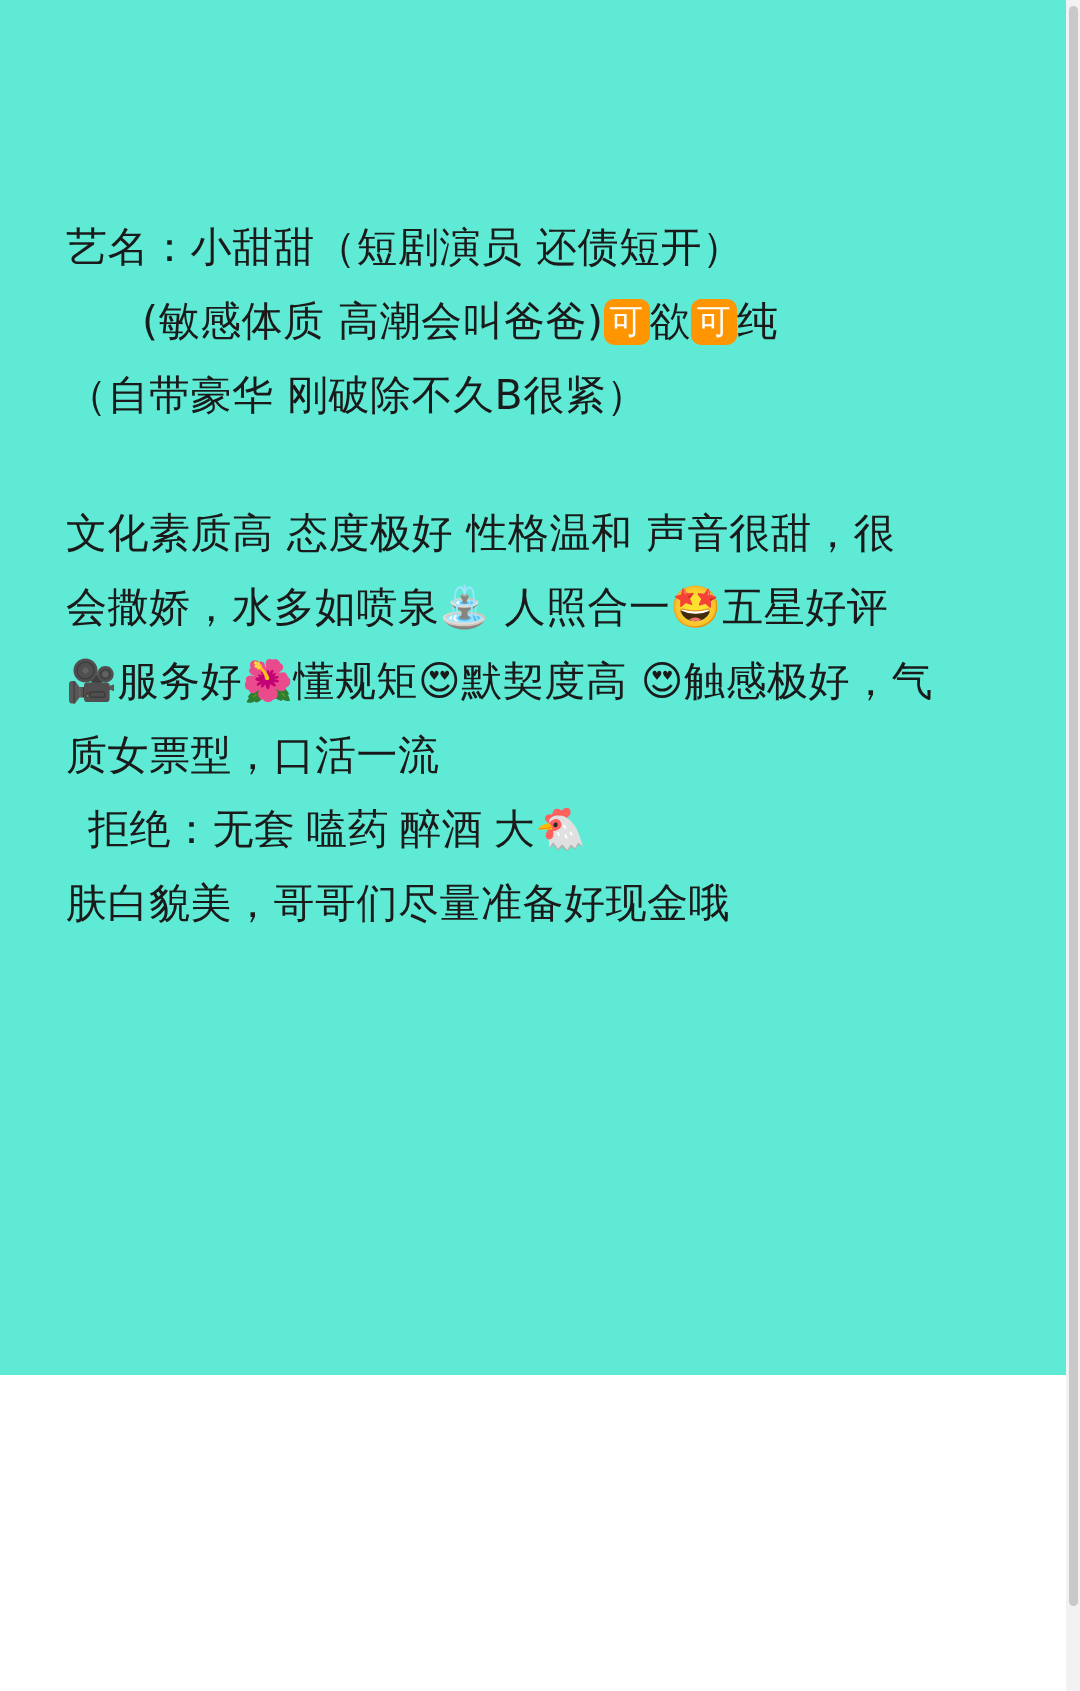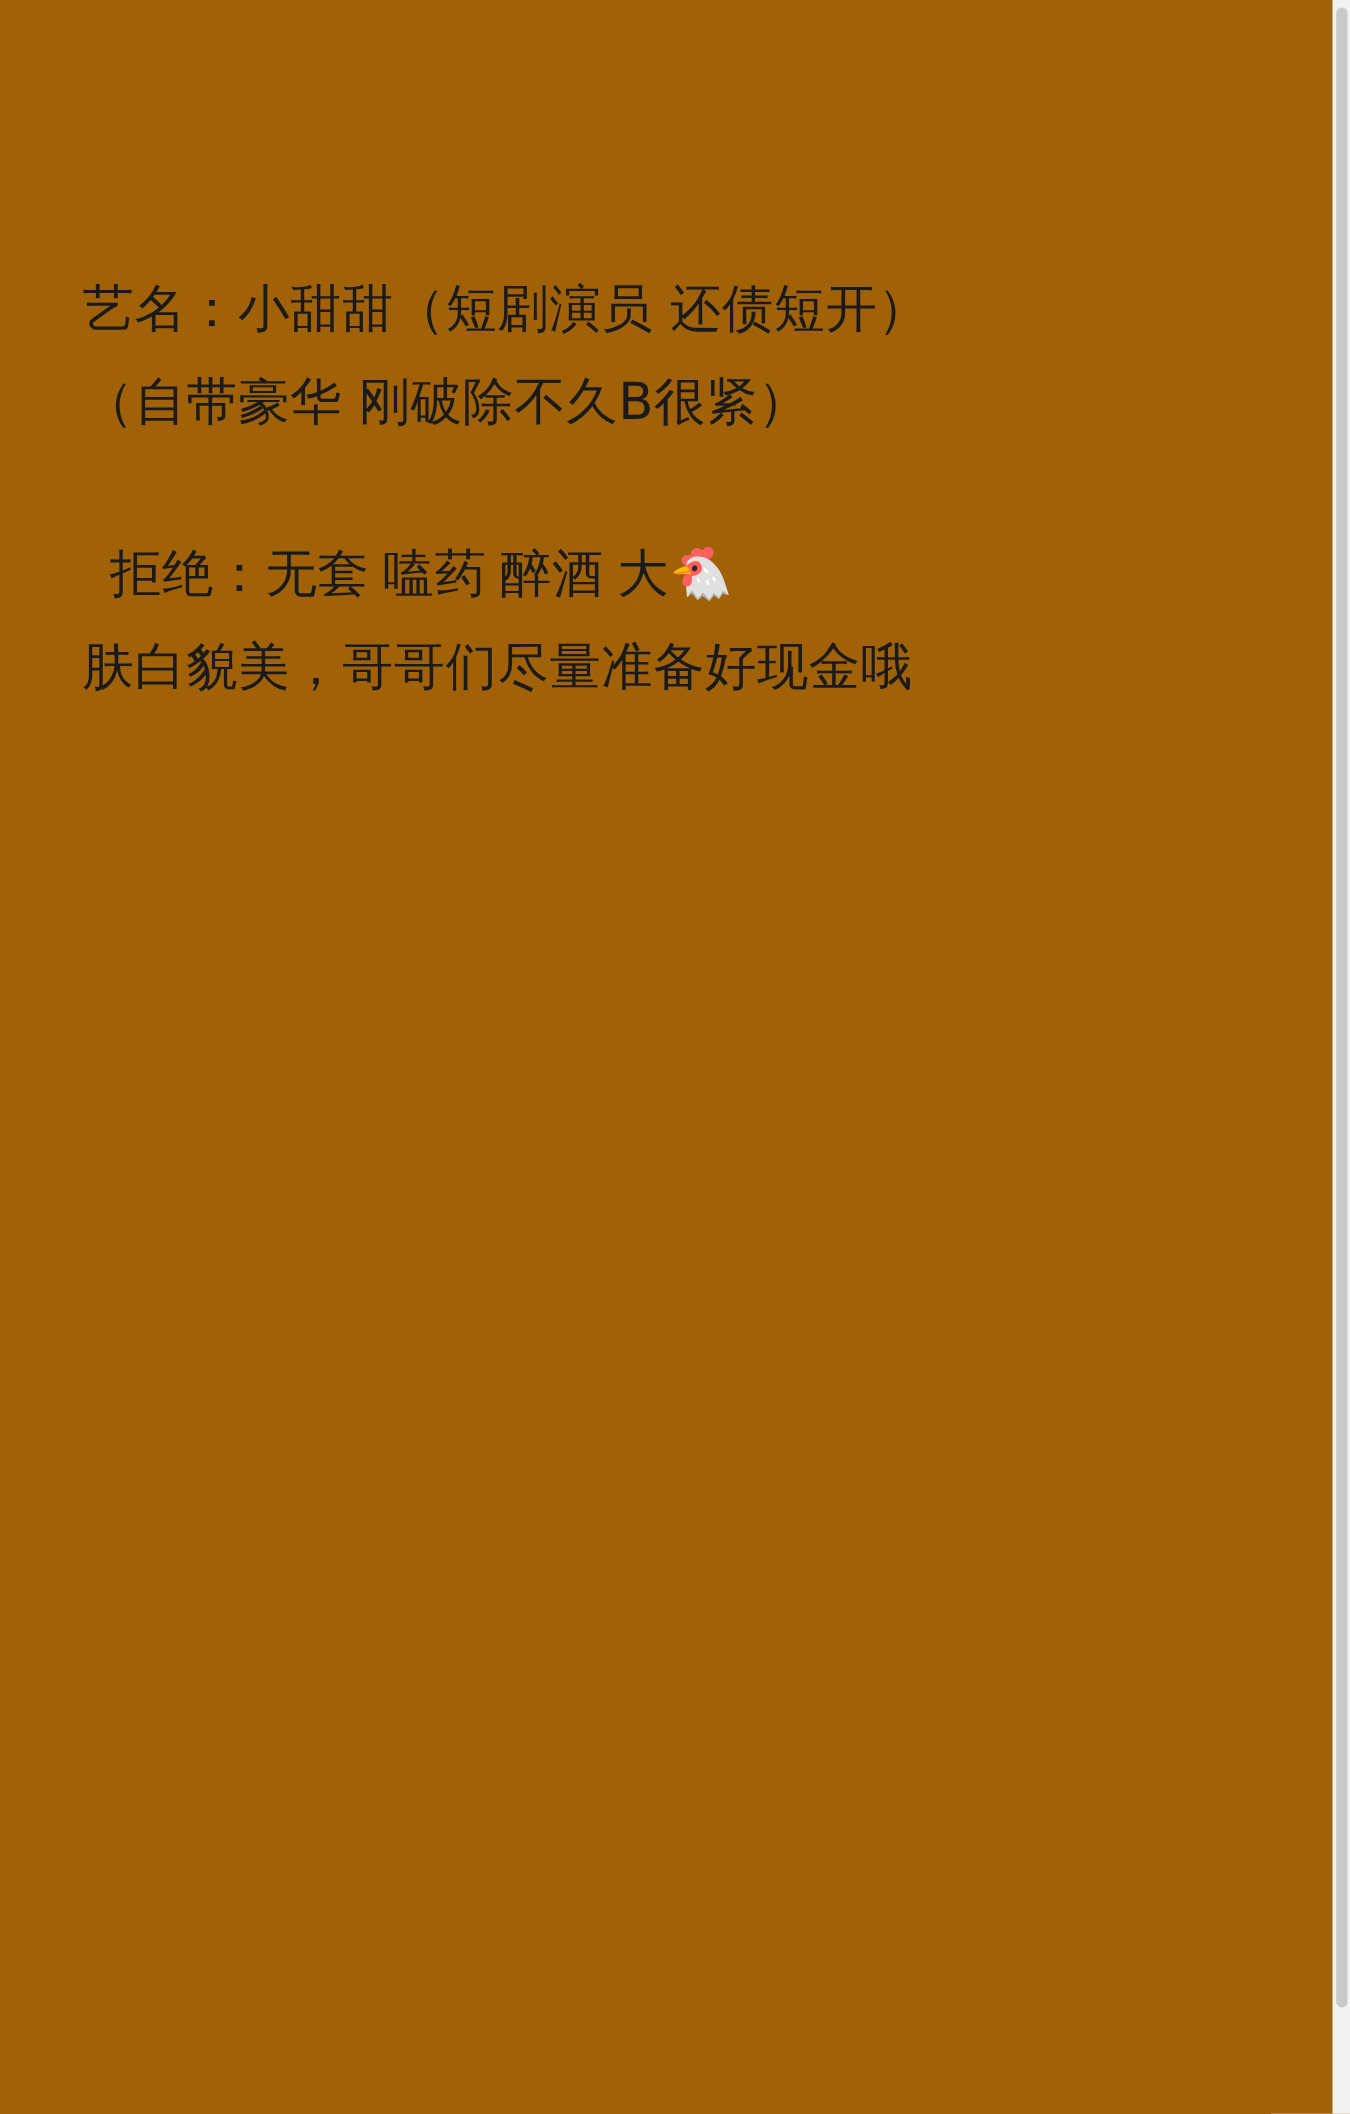--- a/index.html
+++ b/index.html
@@ -12,22 +12,22 @@
     height: 1691px;
     position: relative;
     font-family: "DejaVu Sans", "Liberation Sans", sans-serif;
     overflow: hidden;
   }
   .page {
     position: absolute;
     left: 0;
     top: 0;
     width: 1080px;
-    height: 1691px;
-    background: #a16207;
+    height: 1375px;
+    background: #5eead4;
     box-sizing: border-box;
   }
   .scrollbar-track {
     position: absolute;
     right: 0;
     top: 0;
     width: 14px;
     height: 1691px;
     background: #f2f2f2;
   }
@@ -79,27 +79,29 @@
 </style>
 </head>
 <body>
 
 <div class="page">
 
   <div class="content">
 
     <div class="line">艺名：小甜甜（短剧演员 还债短开）</div>
 
+    <div class="line indent-1"><span>(敏感体质 高潮会叫爸爸)</span><span class="badge">可</span><span>欲</span><span class="badge">可</span><span>纯</span></div>
 
     <div class="line">（自带豪华 刚破除不久B很紧）</div>
 
 
 
     <div class="gap"></div>
 
+    <div class="line">文化素质高 态度极好 性格温和 声音很甜，很会撒娇，水多如喷泉⛲ 人照合一🤩五星好评🎥服务好🌺懂规矩😍默契度高 😍触感极好，气质女票型，口活一流</div>
 
     <div class="line indent-small">拒绝：无套 嗑药 醉酒 大🐔</div>
 
     <div class="line">肤白貌美，哥哥们尽量准备好现金哦</div>
 
   </div>
 
   <div class="scrollbar-track">
     <div class="scrollbar-thumb"></div>
   </div>

